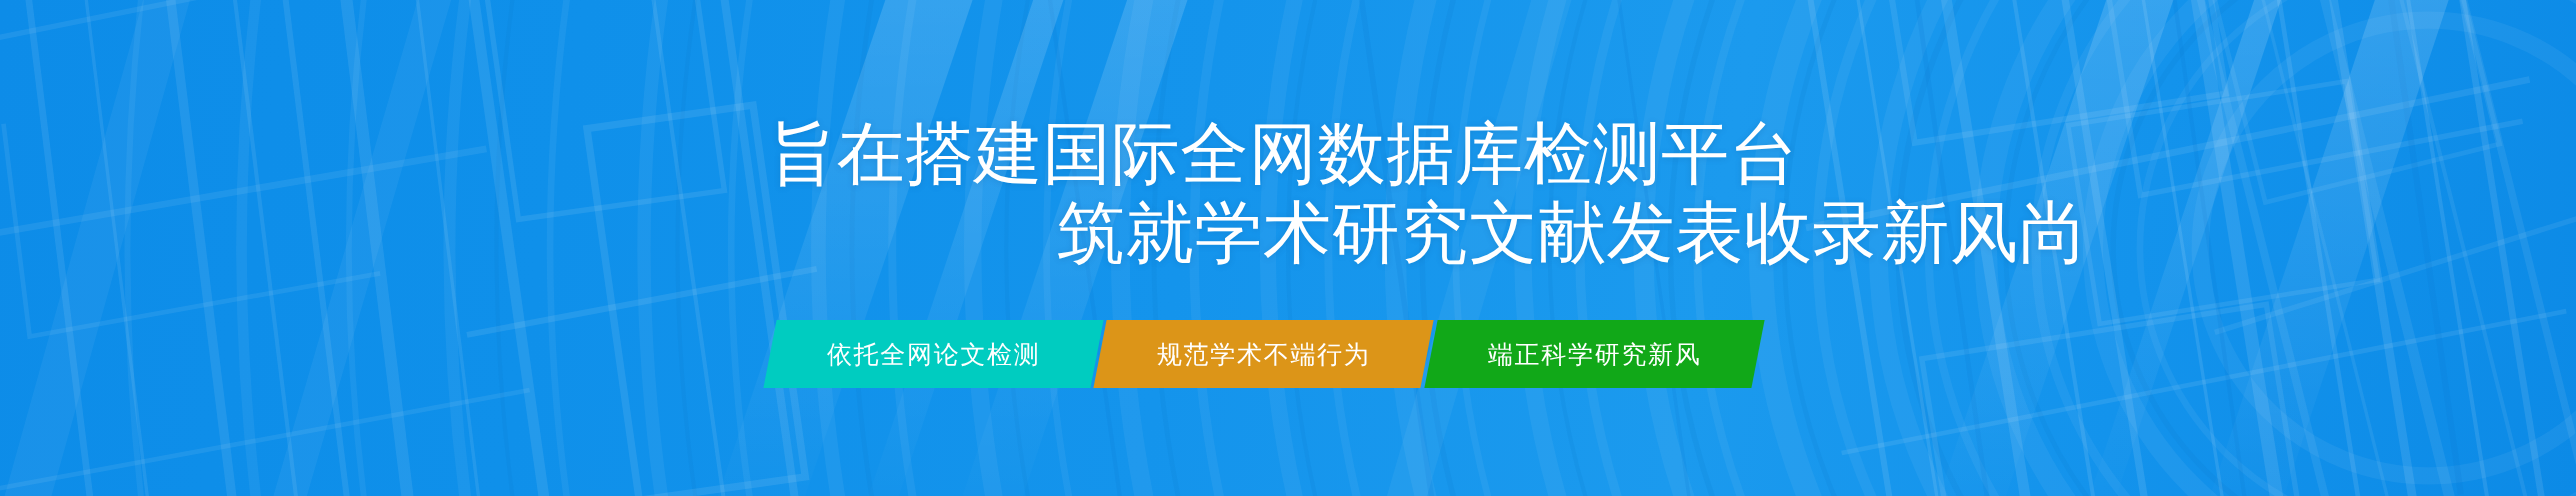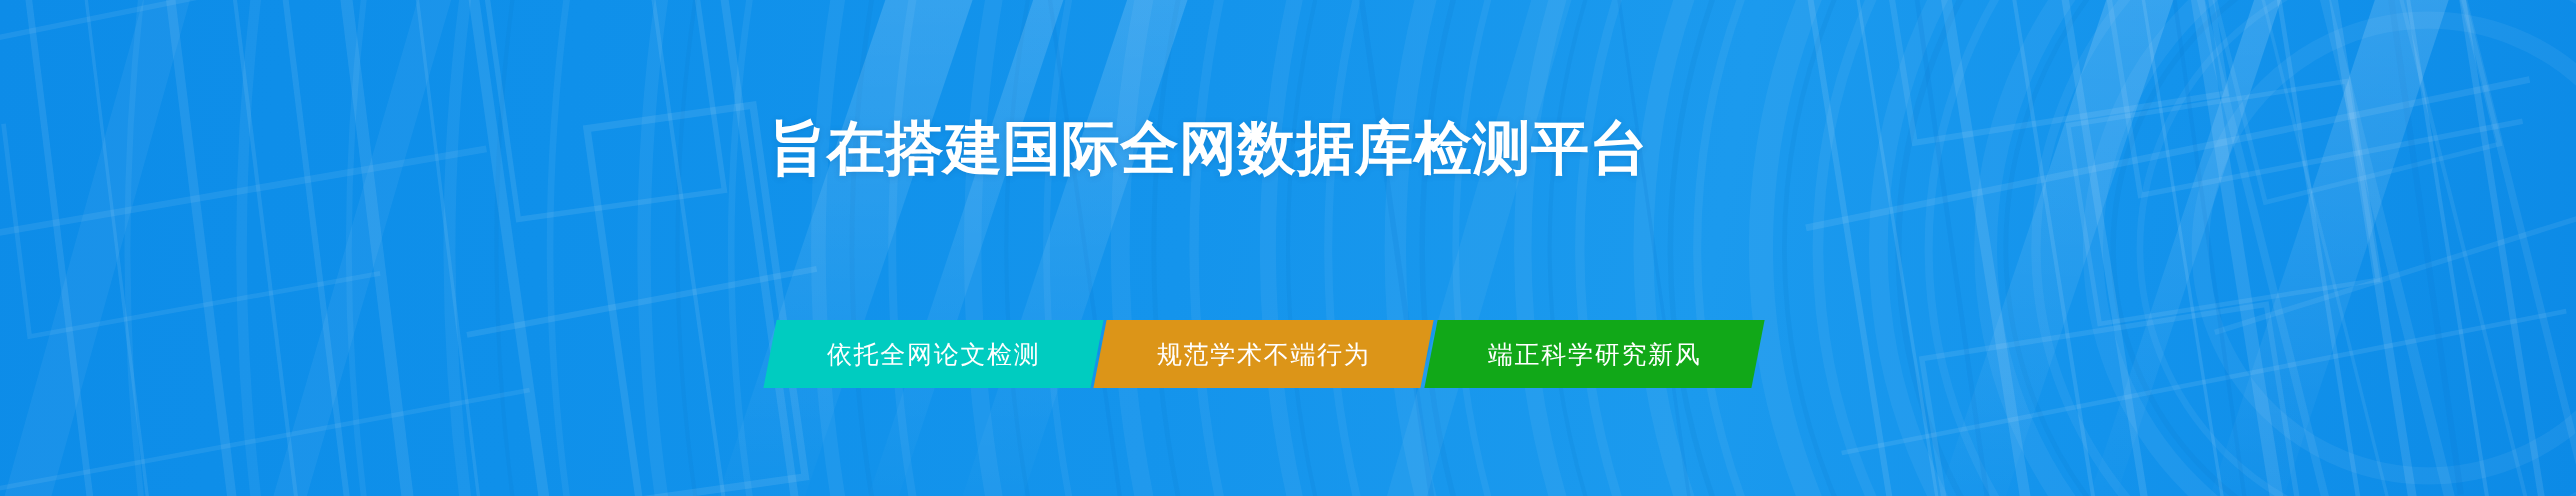--- a/index.html
+++ b/index.html
@@ -54,23 +54,23 @@
   
   .headline {
     position: absolute;
     left: 0;
     top: 114px;
     width: 2576px;
     z-index: 5;
   }
   .headline-line {
     color: #ffffff;
-    font-size: 58px;
+    font-size: 68px;
     line-height: 1.16;
-    font-weight: bold;
+    font-weight: normal;
     letter-spacing: 0.7px;
     white-space: nowrap;
     text-shadow: 0 1.3px 6.7px rgba(3, 68, 120, 0.18);
   }
   .headline-line-1 { margin-left: 768px; }
   .headline-line-2 { margin-left: 1057px; }
 
   
   .ribbons {
     position: absolute;
@@ -271,20 +271,21 @@
       <g clip-path="url(#clipStreak)" fill="#ffffff" fill-opacity="0.05">
         <polygon points="230,-60 300,-60 60,800 -10,800"></polygon>
         <polygon points="640,-60 690,-60 440,800 390,800"></polygon>
         <polygon points="2300,-60 2360,-60 2110,800 2050,800"></polygon>
       </g>
     </svg>
   </div>
 
   <div class="headline">
     <div class="headline-line headline-line-1" style="color: rgb(255, 255, 255);">旨在搭建国际全网数据库检测平台</div>
+    <div class="headline-line headline-line-2" style="color: rgb(255, 255, 255);">筑就学术研究文献发表收录新风尚</div>
   </div>
 
   <div class="ribbons">
 
     <div class="ribbon ribbon-1" style="background: rgb(0, 204, 192);">
       <span class="ribbon-label" style="color: rgb(255, 255, 255);">依托全网论文检测</span>
     </div>
 
     <div class="ribbon ribbon-2" style="background: rgb(220, 149, 24);">
       <span class="ribbon-label" style="color: rgb(255, 255, 255);">规范学术不端行为</span>

